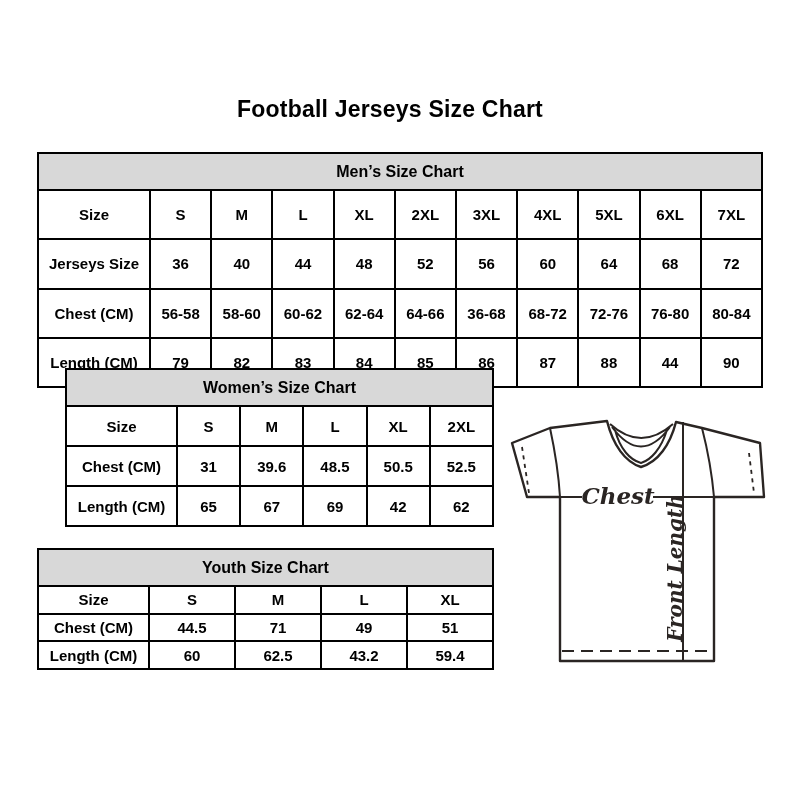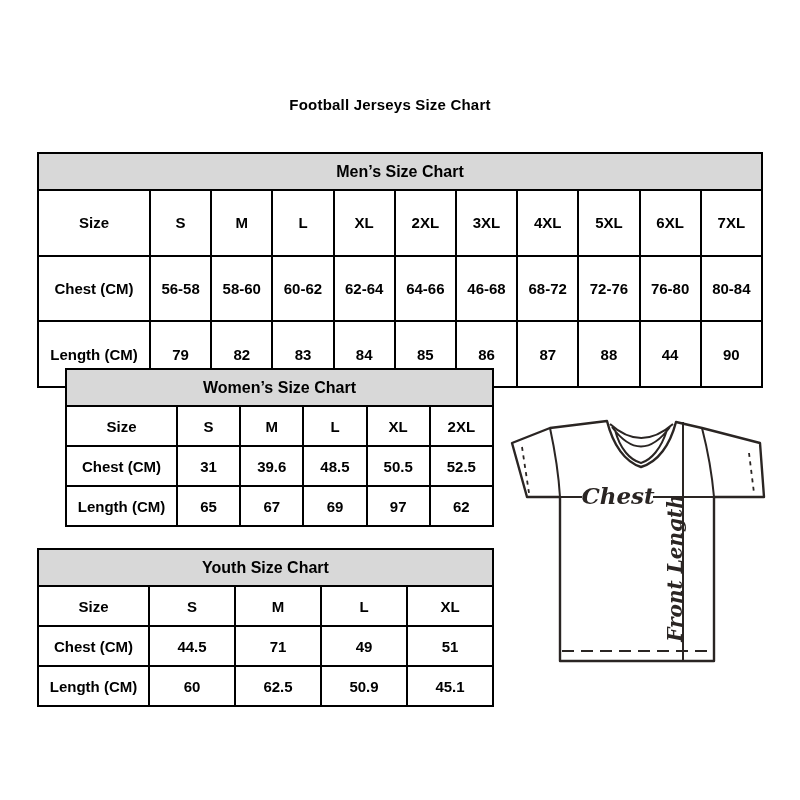--- a/index.html
+++ b/index.html
@@ -9,21 +9,21 @@
     font-family:"Liberation Sans", sans-serif;
     position:relative;
     overflow:hidden;
   }
   .page { position:absolute; inset:0; background:#fff; }
 
   .title {
     position:absolute;
     top:96px; left:0; width:780px;
     text-align:center;
-    font-size:15px;
+    font-size:23px;
     font-weight:bold;
     color:#000;
     letter-spacing:0.2px;
   }
 
   .twrap { position:absolute; }
   table.tbl {
     width:100%; height:100%;
     border-collapse:collapse;
     table-layout:fixed;
@@ -104,27 +104,40 @@
             <td>L</td>
             <td>XL</td>
             <td>2XL</td>
             <td>3XL</td>
             <td>4XL</td>
             <td>5XL</td>
             <td>6XL</td>
             <td>7XL</td>
           </tr>
           <tr>
+            <td>Jerseys Size</td>
+            <td>36</td>
+            <td>40</td>
+            <td>44</td>
+            <td>48</td>
+            <td>52</td>
+            <td>56</td>
+            <td>60</td>
+            <td>64</td>
+            <td>68</td>
+            <td>72</td>
+          </tr>
+          <tr>
             <td>Chest (CM)</td>
             <td>56-58</td>
             <td>58-60</td>
             <td>60-62</td>
             <td>62-64</td>
             <td>64-66</td>
-            <td>46-68</td>
+            <td>36-68</td>
             <td>68-72</td>
             <td>72-76</td>
             <td>76-80</td>
             <td>80-84</td>
           </tr>
           <tr>
             <td>Length (CM)</td>
             <td>79</td>
             <td>82</td>
             <td>83</td>
@@ -168,28 +181,28 @@
             <td>39.6</td>
             <td>48.5</td>
             <td>50.5</td>
             <td>52.5</td>
           </tr>
           <tr>
             <td>Length (CM)</td>
             <td>65</td>
             <td>67</td>
             <td>69</td>
-            <td>97</td>
+            <td>42</td>
             <td>62</td>
           </tr>
         </tbody>
       </table>
     </div>
 
-  <div class="twrap" style="left:37px; top:548px; width:457px; height:159px;">
+  <div class="twrap" style="left:37px; top:548px; width:457px; height:122px;">
       <table class="tbl">
         <colgroup>
           <col style="width: 111px;">
           <col>
           <col>
           <col>
           <col>
         </colgroup>
         <tbody>
           <tr>
@@ -206,22 +219,22 @@
             <td>Chest (CM)</td>
             <td>44.5</td>
             <td>71</td>
             <td>49</td>
             <td>51</td>
           </tr>
           <tr>
             <td>Length (CM)</td>
             <td>60</td>
             <td>62.5</td>
-            <td>50.9</td>
-            <td>45.1</td>
+            <td>43.2</td>
+            <td>59.4</td>
           </tr>
         </tbody>
       </table>
     </div>
 
   <svg class="jersey" viewBox="0 0 272 265" style="left:498px; top:405px; width:272px; height:265px;">
 
     <path class="jline main" d="M 109,16 L 52,23 L 14,38 L 29,92 L 62,92 L 62,256 L 216,256 L 216,92 L 266,92 L 262,38 L 204,23 L 178,17
          C 172,40 160,57 143,62
          C 127,57 115,40 109,16 Z"></path>

